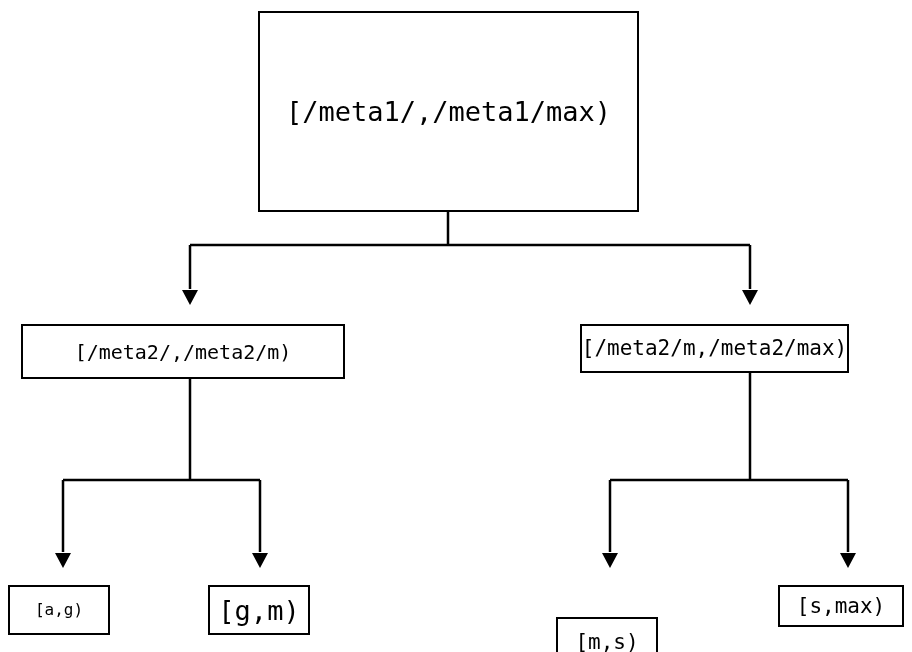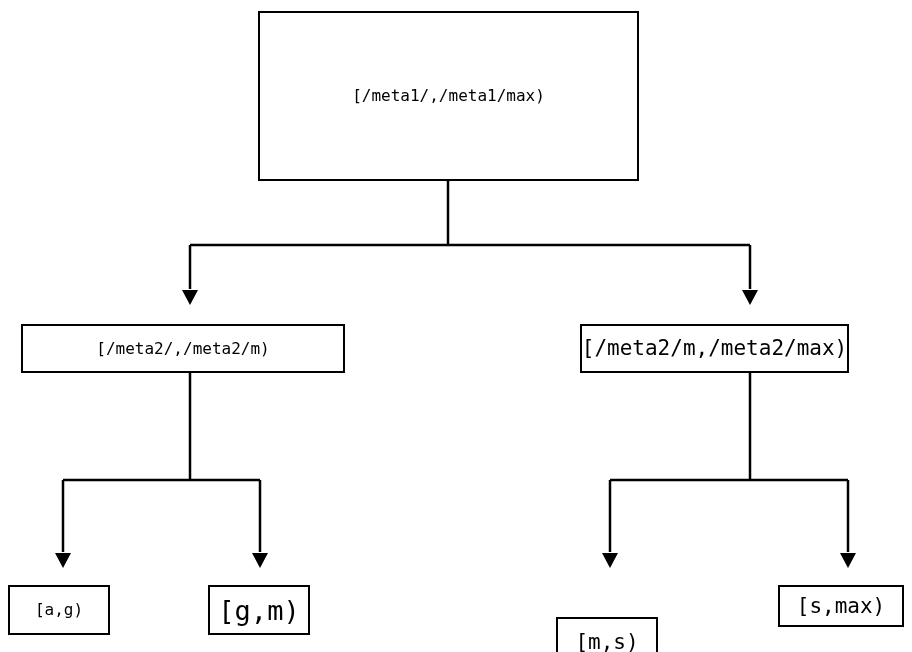--- a/index.html
+++ b/index.html
@@ -38,30 +38,30 @@
   }
   .node-label {
     display: block;
     white-space: pre;
   }
   
   #node-root {
     left: 258px;
     top: 11px;
     width: 381px;
-    height: 170px;
-    font-size: 16px;
+    height: 201px;
+    font-size: 27px;
   }
   
   #node-left-branch {
     left: 21px;
     top: 324px;
     width: 324px;
-    height: 49px;
-    font-size: 16px;
+    height: 55px;
+    font-size: 20px;
   }
   #node-right-branch {
     left: 580px;
     top: 324px;
     width: 269px;
     height: 49px;
     font-size: 21px;
   }
   
   #node-leaf-ag {

